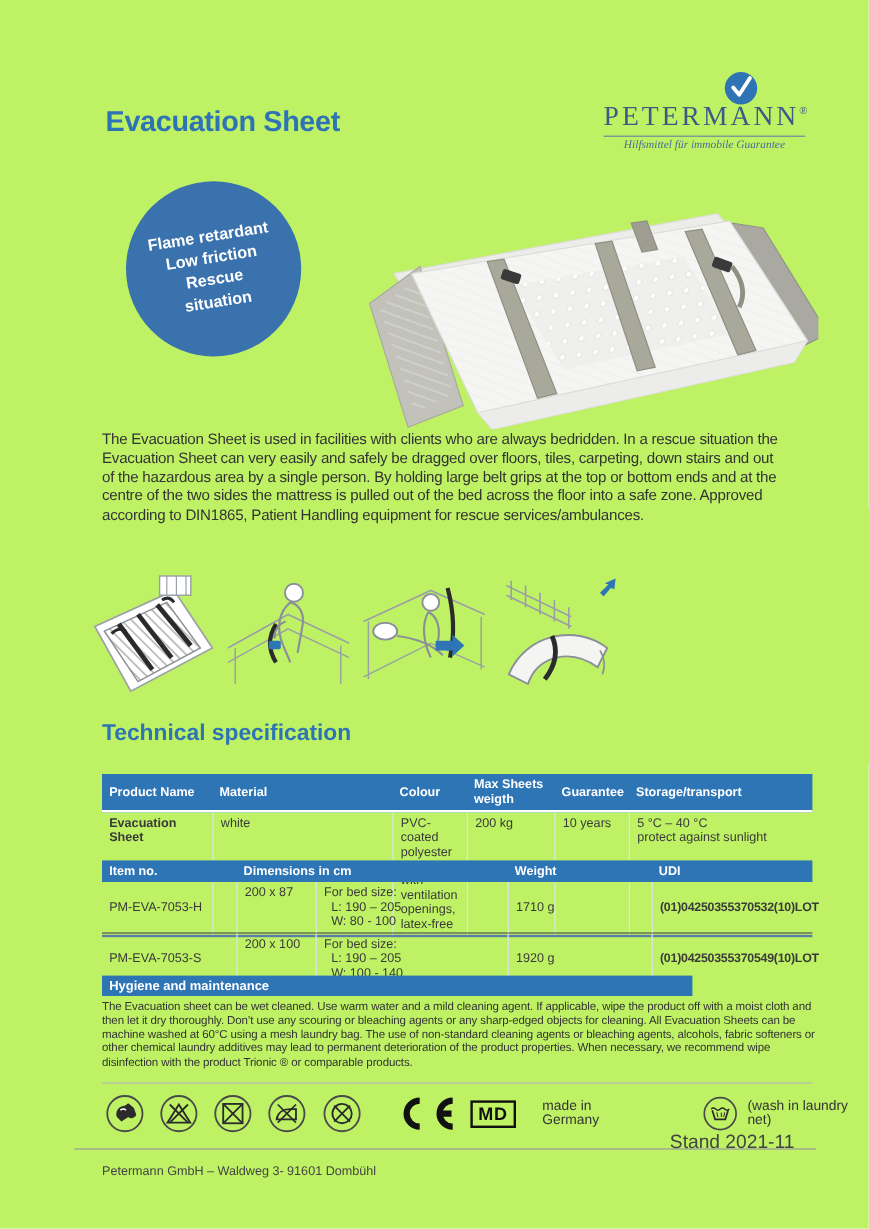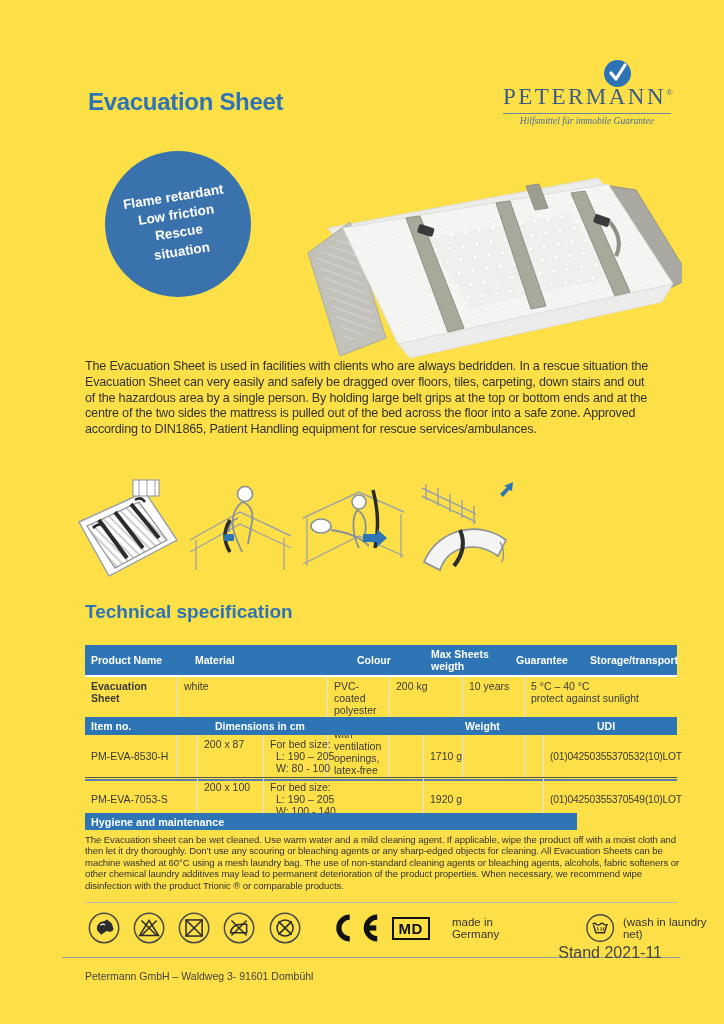--- a/index.html
+++ b/index.html
@@ -1,16 +1,16 @@
 <!DOCTYPE html>
 <html><head>
 <meta charset="utf-8">
 <style>
   html,body{margin:0;padding:0;background:#fff;}
-  .page{position:relative;width:724px;height:1024px;background:#fde047;overflow:hidden;
+  .page{position:relative;width:724px;height:1024px;background:#bef264;overflow:hidden;
         font-family:"Liberation Sans",sans-serif;color:#3a3a3a;}
 
   
   .doc-title{position:absolute;left:88px;top:88px;font-size:24px;font-weight:bold;color:#2e74b5;letter-spacing:-0.3px;}
   .logo{position:absolute;left:503px;top:60px;width:170px;}
   .logo-brand{position:relative;margin-top:24px;font-family:"Liberation Serif",serif;font-size:23px;
               letter-spacing:2.5px;color:#3d5c85;white-space:nowrap;}
   .logo-reg{font-size:9px;vertical-align:super;letter-spacing:0;}
   .logo-circle{position:absolute;left:101px;top:0;width:27px;height:27px;border-radius:50%;
                background:#2e74b5;display:flex;align-items:center;justify-content:center;z-index:2;}
@@ -36,32 +36,32 @@
 
   
   .section-heading{position:absolute;left:85px;top:601px;font-size:19px;font-weight:bold;color:#2e74b5;}
 
   
   .tbl{position:absolute;left:85px;width:592px;font-size:10.5px;}
   .t1{top:645px;}
   .t1-grid{display:grid;grid-template-columns:92px 150px 62px 73px 62px 153px;}
   .t2{top:717px;}
   .t2-grid{display:grid;grid-template-columns:112px 66px 160px 120px 134px;}
-  .thead{background:#2e75b6;color:#fff;font-weight:bold;align-items:center;gap:12px;}
+  .thead{background:#2e75b6;color:#fff;font-weight:bold;align-items:center;}
   .thead>div{padding:3px 6px;}
   .t1 .thead{min-height:27px;border-bottom:2px solid #fff;}
   .t2 .thead{min-height:14px;}
   .tbody>div{padding:3px 6px;border-left:1px solid #dde4ee;}
   .tbody>div:first-child{border-left:none;}
   .t1 .tbody{border-bottom:2px solid #5b7ea6;min-height:38px;}
   .row-line{border-top:1px solid #555;}
   .t2 .tbody{min-height:34px;}
   .cell-mid{display:flex;align-items:center;}
   .bold{font-weight:bold;}
-  .udi{letter-spacing:-0.2px;font-size:10.3px;}
+  .udi{letter-spacing:-0.2px;font-size:10.3px;font-weight:bold;}
 
   
   .hyg-band{position:absolute;left:85px;top:813px;width:492px;height:17px;background:#2e75b6;color:#fff;
             font-weight:bold;font-size:10.8px;display:flex;align-items:center;padding-left:6px;box-sizing:border-box;}
   .hyg-text{position:absolute;left:85px;top:834px;width:598px;font-size:9.6px;line-height:11.4px;
             letter-spacing:-0.1px;color:#333;}
 
   .divider{position:absolute;height:1px;background:#9a9a9a;}
   .d1{left:85px;top:902px;width:592px;background:#b9b9b9;}
   .d2{left:62px;top:957px;width:618px;}
@@ -219,21 +219,21 @@
   </div>
 
   <div class="tbl t2">
     <div class="t2-grid thead">
       <div>Item no.</div>
       <div style="grid-column:2/4">Dimensions in cm</div>
       <div>Weight</div>
       <div>UDI</div>
     </div>
     <div class="t2-grid tbody">
-      <div class="cell-mid">PM-EVA-8530-H</div>
+      <div class="cell-mid">PM-EVA-7053-H</div>
       <div>200 x 87</div>
       <div>
         <div>For bed size:</div>
         <div style="padding-left:6px">L: 190 – 205</div>
         <div style="padding-left:6px">W: 80 - 100</div>
       </div>
       <div class="cell-mid">1710 g</div>
       <div class="cell-mid udi">(01)04250355370532(10)LOT</div>
     </div>
     <div class="t2-grid tbody row-line">

